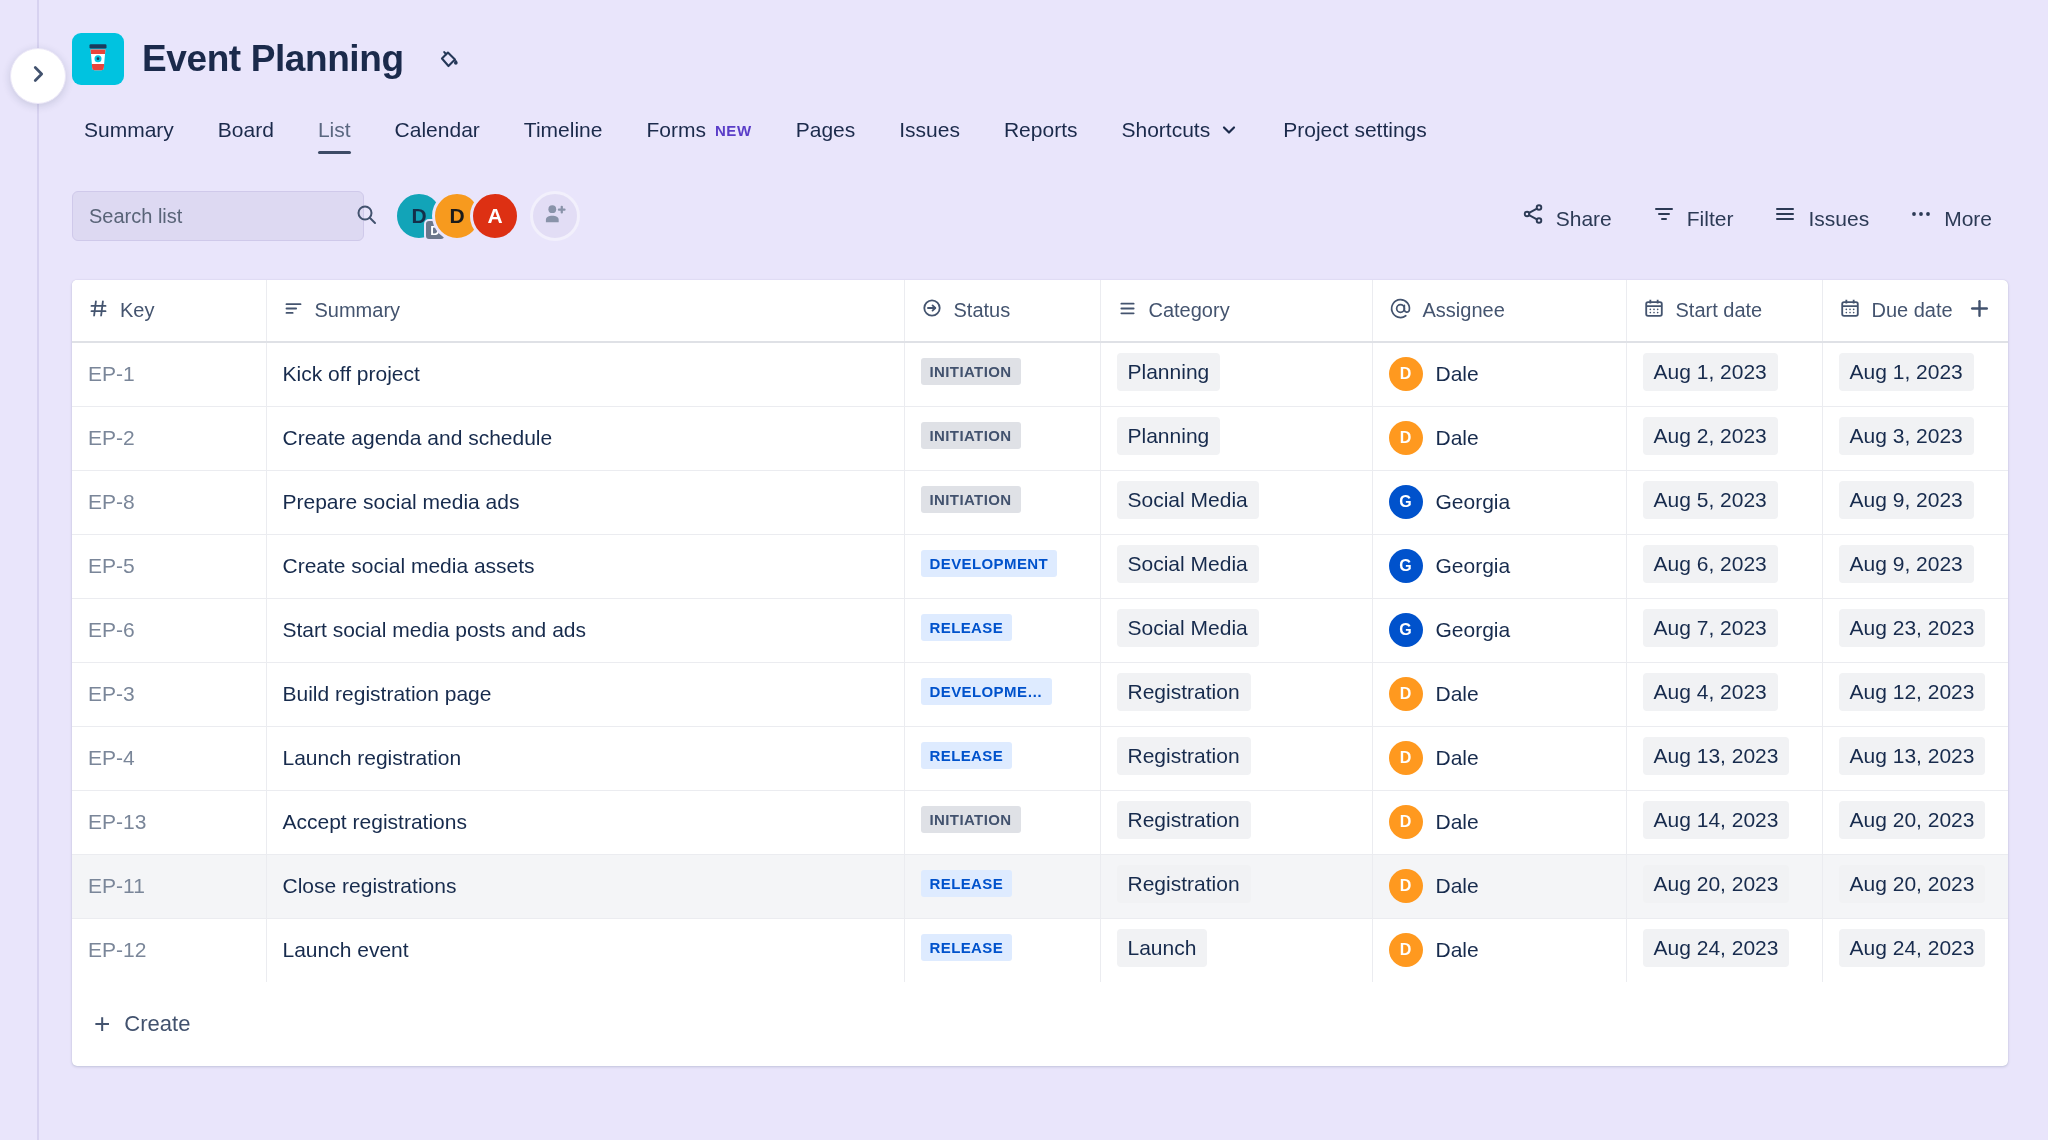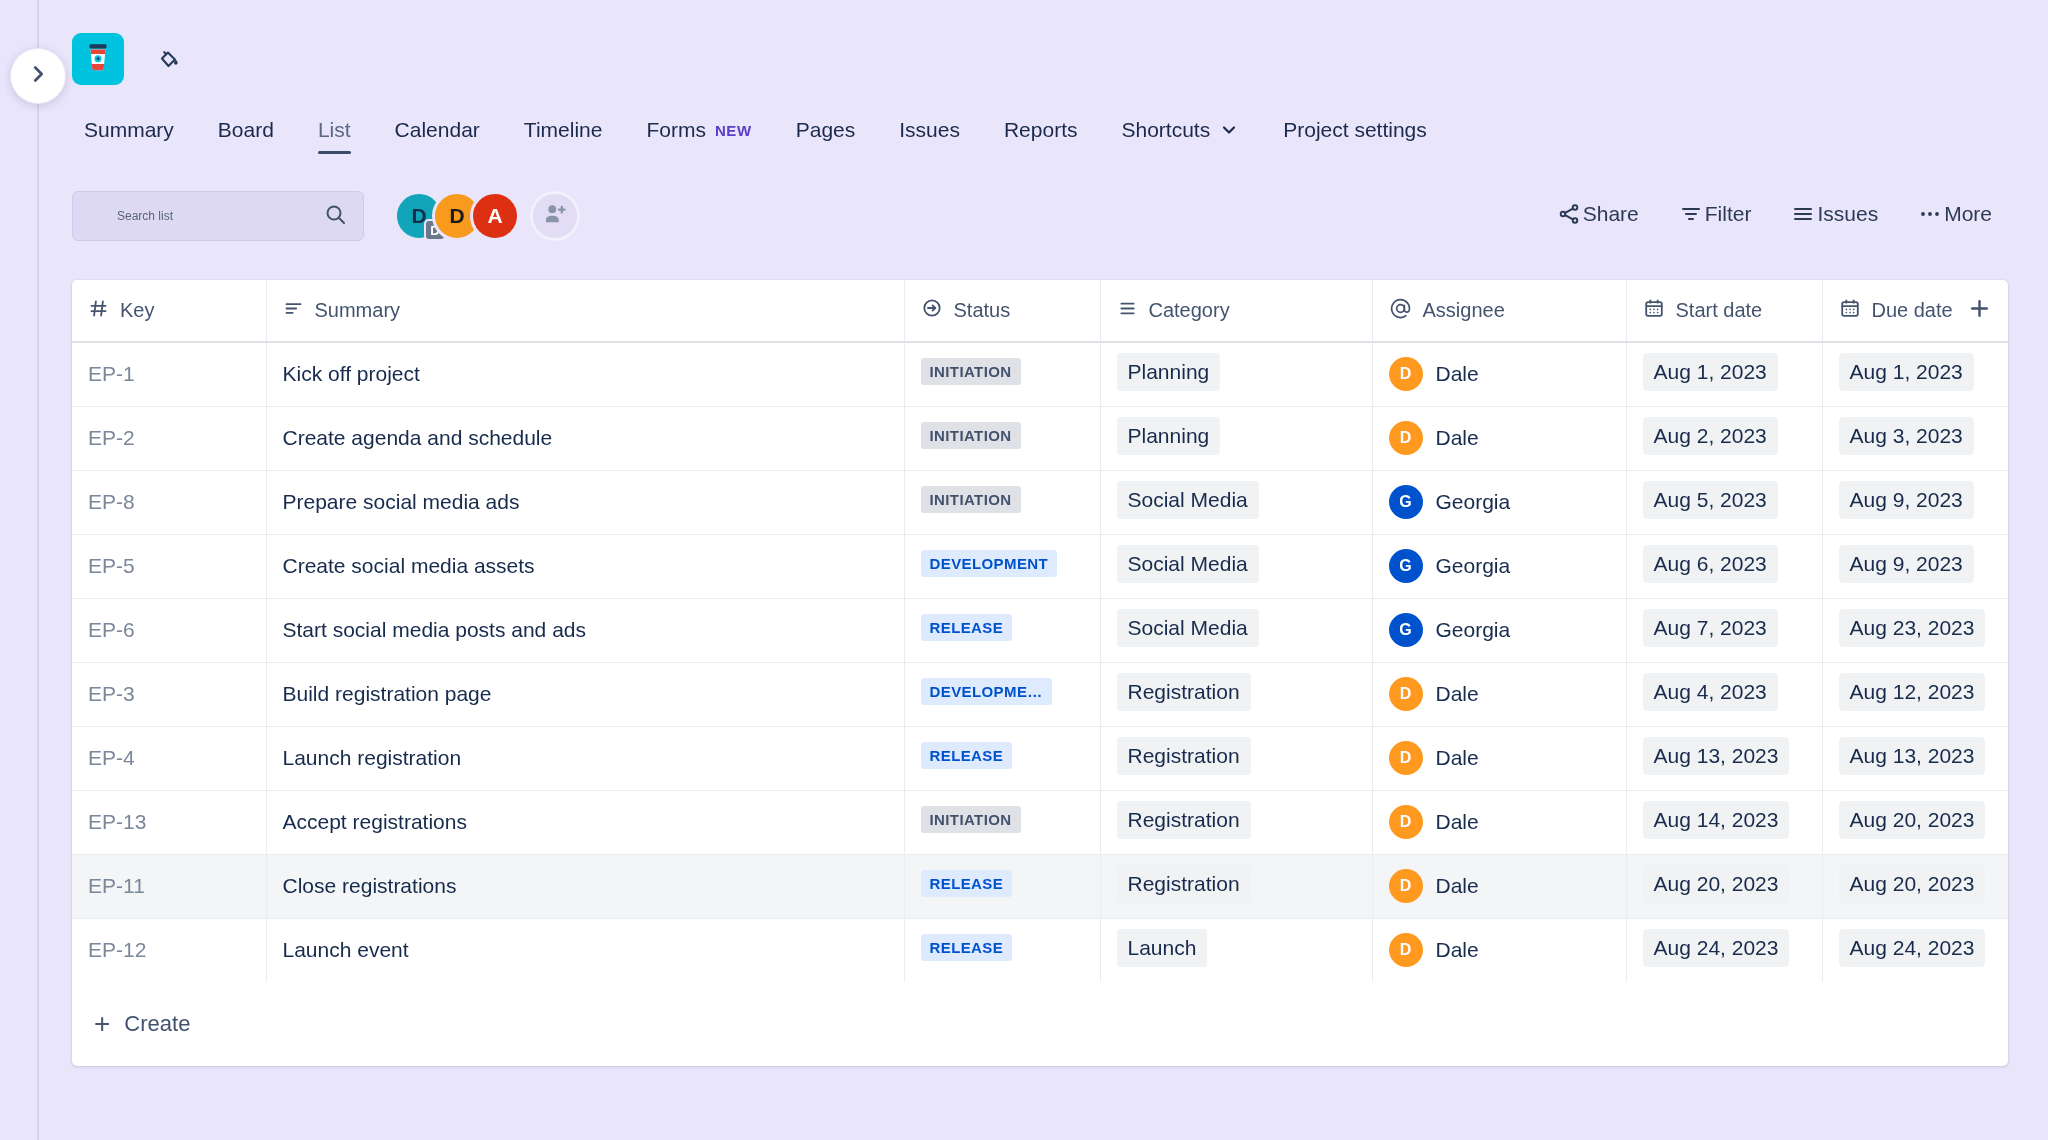--- a/index.html
+++ b/index.html
@@ -63,21 +63,21 @@
     position: absolute; left: 72px; top: 188px; width: 1940px; height: 56px;
     display: flex; align-items: center;
   }
   .search-box {
     width: 292px; height: 50px; border-radius: 6px;
     background: #ddd9f2; border: 1px solid #cfc9ea;
     display: flex; align-items: center; padding: 0 16px; cursor: text;
   }
   .search-box input {
     flex: 1; border: none; outline: none; background: transparent;
-    font-family: "Liberation Sans", sans-serif; font-size: 12px; color: #c2410c; margin-left: 28px;
+    font-family: "Liberation Sans", sans-serif; font-size: 20px; color: #c2410c;
   }
   .search-box input::placeholder { color: #596478; }
   .avatars { display: flex; align-items: center; margin-left: 30px; }
   .av {
     width: 50px; height: 50px; border-radius: 50%;
     display: flex; align-items: center; justify-content: center;
     color: #fff; font-size: 21px; font-weight: 700;
     border: 3px solid #e9e5fb; margin-left: -12px; position: relative;
     cursor: pointer;
   }
@@ -89,21 +89,21 @@
     display: flex; align-items: center; justify-content: center;
     border: 2px solid #e9e5fb;
   }
   .av-add {
     width: 50px; height: 50px; border-radius: 50%;
     background: #e2ddf5; border: 3px solid #f2f0fc; margin-left: 10px;
     display: flex; align-items: center; justify-content: center; cursor: pointer;
   }
   .tb-actions { margin-left: auto; display: flex; align-items: center; gap: 0; }
   .tb-btn {
-    display: flex; align-items: flex-start; gap: 2px; cursor: pointer;
+    display: flex; align-items: flex-end; gap: 11px; cursor: pointer;
     font-size: 21px; color: #2c3a55; padding: 8px 20px; border-radius: 5px;
     white-space: nowrap;
   }
 
   
   .card {
     position: absolute; left: 72px; top: 280px; width: 1936px;
     background: #ffffff; border-radius: 5px;
     box-shadow: 0 1px 3px rgba(9,30,66,0.16), 0 0 1px rgba(9,30,66,0.18);
     overflow: hidden;
@@ -186,20 +186,21 @@
           <svg viewBox="0 0 32 32" width="34" height="34">
             <rect x="8" y="4" width="16" height="4" rx="1.2" fill="#1b3a5c"></rect>
             <path d="M9 9 h14 l-1.6 17.5 a2.2 2.2 0 0 1 -2.2 2 h-6.4 a2.2 2.2 0 0 1 -2.2 -2 Z" fill="#ffffff"></path>
             <path d="M9 9 h14 l-0.4 4.2 h-13.2 Z" fill="#e8453c"></path>
             <path d="M10.2 22.5 h11.6 l-0.35 4 a2.2 2.2 0 0 1 -2.2 2 h-6.5 a2.2 2.2 0 0 1 -2.2 -2 Z" fill="#e8453c"></path>
             <circle cx="16" cy="17.6" r="3.3" fill="#00c3e0"></circle>
             <circle cx="16" cy="17.6" r="1.3" fill="#1b3a5c"></circle>
           </svg>
         </span>
       </div>
+      <div class="proj-title">Event Planning</div>
       <div class="paint-icon">
         <svg viewBox="0 0 24 24" width="26" height="26" fill="none" stroke="#253858" stroke-width="1.9" stroke-linecap="round" stroke-linejoin="round">
           <path d="M5.5 11.5 L11 6 l6.5 6.5 -6 6 z"></path>
           <path d="M9.4 7.6 L7.6 5.6"></path>
           <path d="M20 15.5c0 1-0.8 1.8-1.7 1.8s-1.7-0.8-1.7-1.8c0-1 1.7-2.8 1.7-2.8s1.7 1.8 1.7 2.8z" fill="#253858" stroke="none"></path>
         </svg>
       </div>
     </div>
 
     <div class="tabs">

